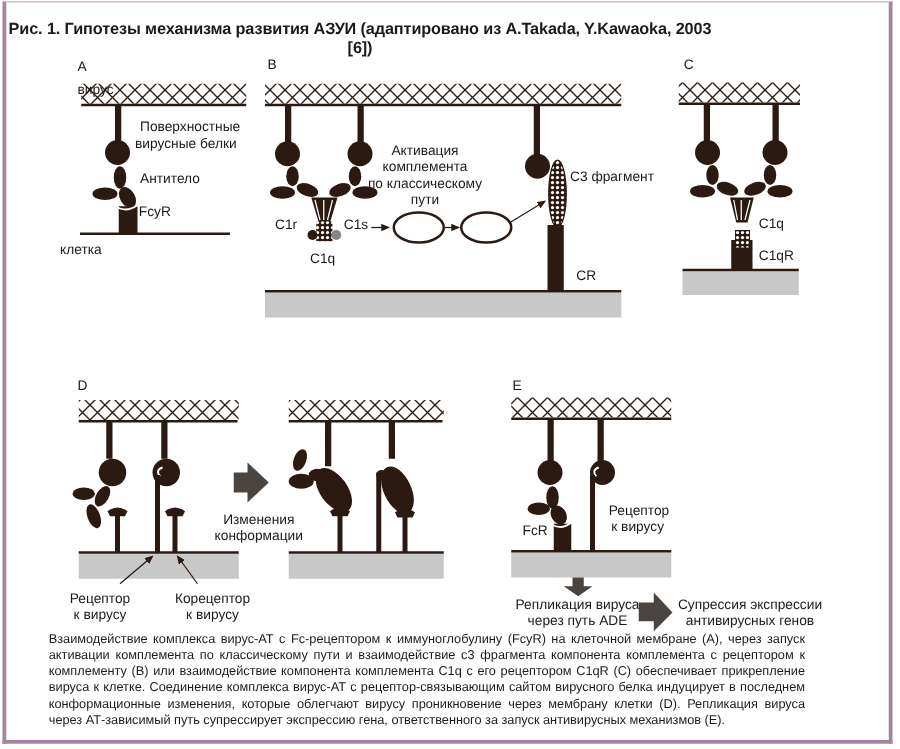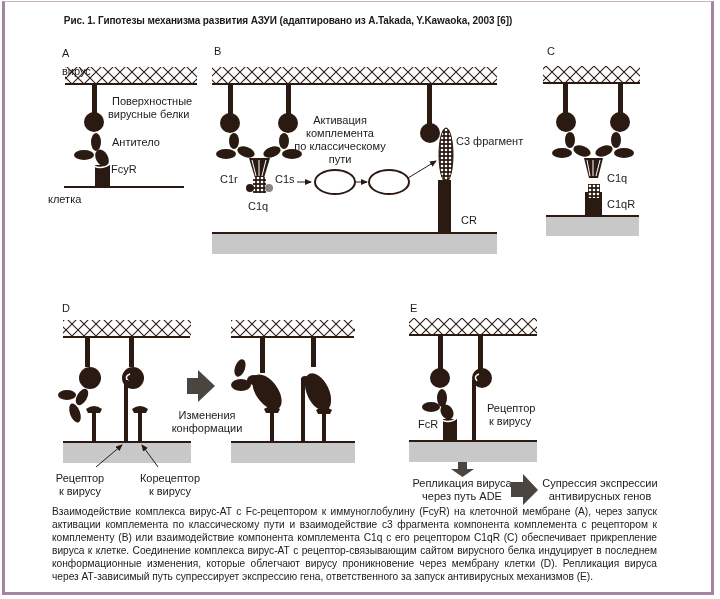--- a/index.html
+++ b/index.html
@@ -1,22 +1,22 @@
 <!DOCTYPE html>
 <html><head>
 <meta charset="utf-8">
 <style>
   html, body { margin: 0; padding: 0; background: #ffffff; }
   body { width: 720px; height: 599px; position: relative; overflow: hidden; font-family: "Liberation Sans", sans-serif; }
   .frame { position: absolute; left: 2px; top: 1px; width: 712px; height: 594px; border-left: 3px solid #a583a3; border-right: 3px solid #a583a3; border-bottom: 3px solid #a583a3; border-top: 1px solid #c9b0c6; box-sizing: border-box; }
-  .title { position: absolute; left: 0; width: 576px; top: 15px; text-align: center; font-size: 10px; font-weight: bold; color: #1a1a1a; letter-spacing: -0.1px; }
+  .title { position: absolute; left: 0; width: 576px; top: 15px; text-align: center; font-size: 13px; font-weight: bold; color: #1a1a1a; letter-spacing: -0.1px; }
   svg.diagram { position: absolute; left: 0; top: 0; }
   .lbl { font-family: "Liberation Sans", sans-serif; font-size: 11px; fill: #1f1a17; }
   .plbl { font-family: "Liberation Sans", sans-serif; font-size: 11px; fill: #1f1a17; }
-  .caption { position: absolute; left: 52px; top: 505px; width: 605px; font-size: 10.2px; line-height: 13px; color: #1f1a17; text-align: justify; }
+  .caption { position: absolute; left: 39px; top: 505px; width: 605px; font-size: 10.2px; line-height: 13px; color: #1f1a17; text-align: justify; }
 </style>
 </head>
 <body>
 
 <div class="frame"></div>
 <div class="title">Рис. 1. Гипотезы механизма развития АЗУИ (адаптировано из A.Takada, Y.Kawaoka, 2003 [6])</div>
 
 <svg class="diagram" width="720" height="505" viewBox="0 0 720 505">
   <defs>
     <pattern id="xhatch" width="12" height="12" patternUnits="userSpaceOnUse">

